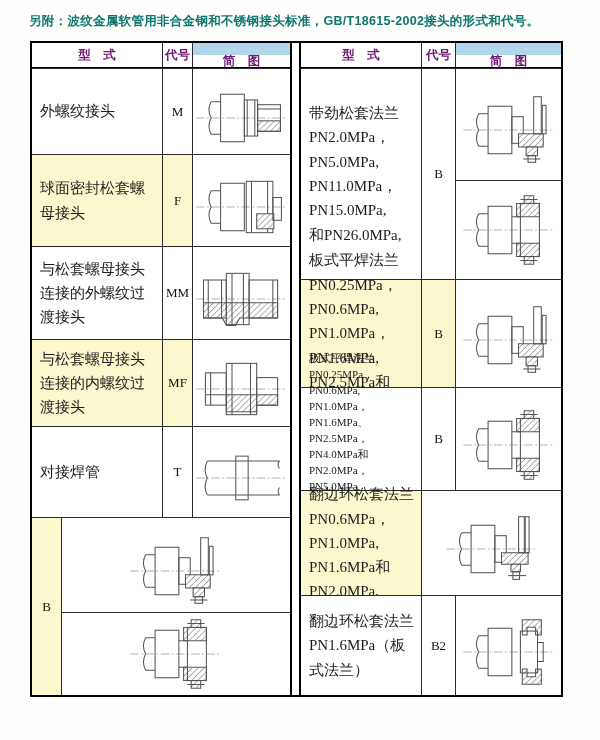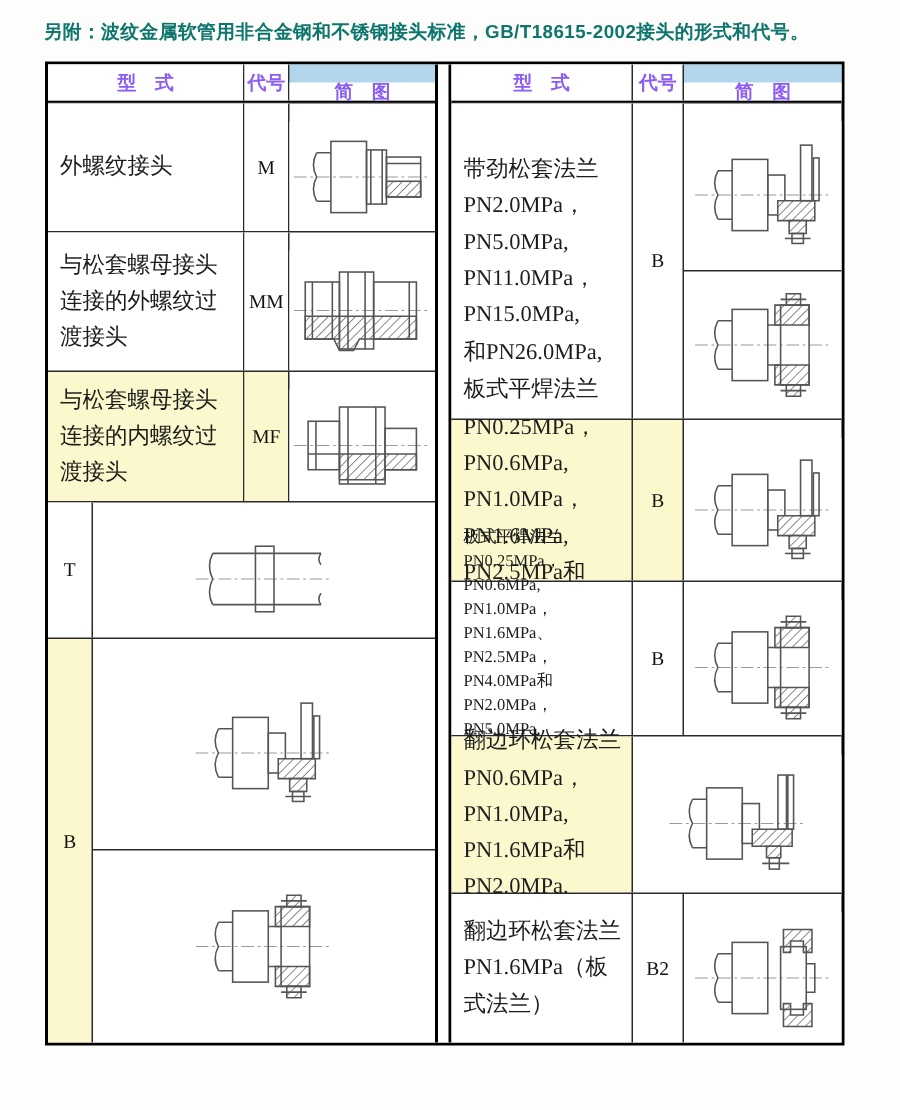--- a/index.html
+++ b/index.html
@@ -19,21 +19,21 @@
   .half.l{width:258px;}
   .sep{width:7px;border-left:2px solid #000;border-right:2px solid #000;background:#fff;flex:0 0 auto;}
   .half.r{flex:1;}
   .row{display:flex;border-top:1px solid #2a2a2a;box-sizing:border-box;min-height:0;}
   .row.first{border-top:none;}
   .row.hd{
     height:25px;flex:0 0 25px;background:var(--hbg,#b2d7ec);
     border-top:none;border-bottom:1px solid #000;
   }
   .hd .cell{display:flex;align-items:center;justify-content:center;
-    font-weight:bold;font-size:12.5px;color:#8b5cf6;white-space:pre;}
+    font-weight:bold;font-size:12.5px;color:#701a75;white-space:pre;}
   .cell{box-sizing:border-box;min-width:0;}
   .ct,.cc{border-right:1px solid #2a2a2a;background:#fff;}
   .ct{display:flex;align-items:center;text-align:left;
     padding:4px 4px 4px 8px;font-size:15px;line-height:1.62;
     white-space:pre-line;color:#1c1c1c;
     font-family:"Liberation Serif","DejaVu Serif",serif;}
   .ct.tight{font-size:11px;line-height:1.45;}
   .cc{display:flex;align-items:center;justify-content:center;
     font-family:"Liberation Serif","DejaVu Serif",serif;font-size:13px;color:#111;}
   .l .ct{width:131px;flex:0 0 131px;}
@@ -166,20 +166,31 @@
       <div class="cell cc">M</div>
       <div class="cell cd">
           <div class="dia">
             <svg class="d" viewBox="0 0 100 80">
               <use href="#fit-m"></use>
             </svg>
           </div>
         </div>
     </div>
 
+    <div class="row yellow" style="flex:0 0 92px;">
+      <div class="cell ct">球面密封松套螺母接头</div>
+      <div class="cell cc">F</div>
+      <div class="cell cd">
+          <div class="dia">
+            <svg class="d" viewBox="0 0 100 80">
+              <use href="#fit-f"></use>
+            </svg>
+          </div>
+        </div>
+    </div>
 
     <div class="row" style="flex:0 0 93px;justify-content:flex-end;">
       <div class="cell ct">与松套螺母接头连接的外螺纹过渡接头</div>
       <div class="cell cc">MM</div>
       <div class="cell cd">
           <div class="dia">
             <svg class="d" viewBox="0 0 100 80">
               <use href="#fit-mm"></use>
             </svg>
           </div>
@@ -192,20 +203,21 @@
       <div class="cell cd">
           <div class="dia">
             <svg class="d" viewBox="0 0 100 80">
               <use href="#fit-mf"></use>
             </svg>
           </div>
         </div>
     </div>
 
     <div class="row" style="flex:0 0 91px;">
+      <div class="cell ct">对接焊管</div>
       <div class="cell cc">T</div>
       <div class="cell cd">
           <div class="dia">
             <svg class="d" viewBox="0 0 100 80">
               <use href="#fit-t"></use>
             </svg>
           </div>
         </div>
     </div>
 

